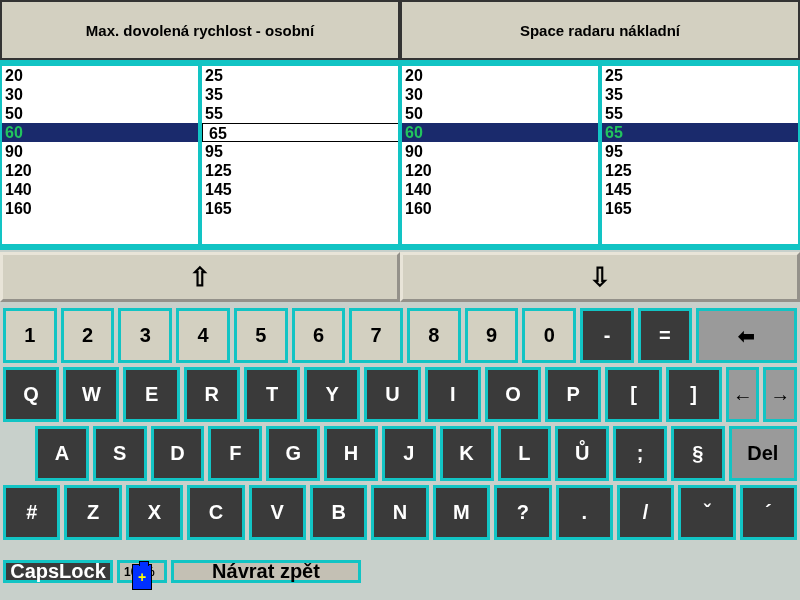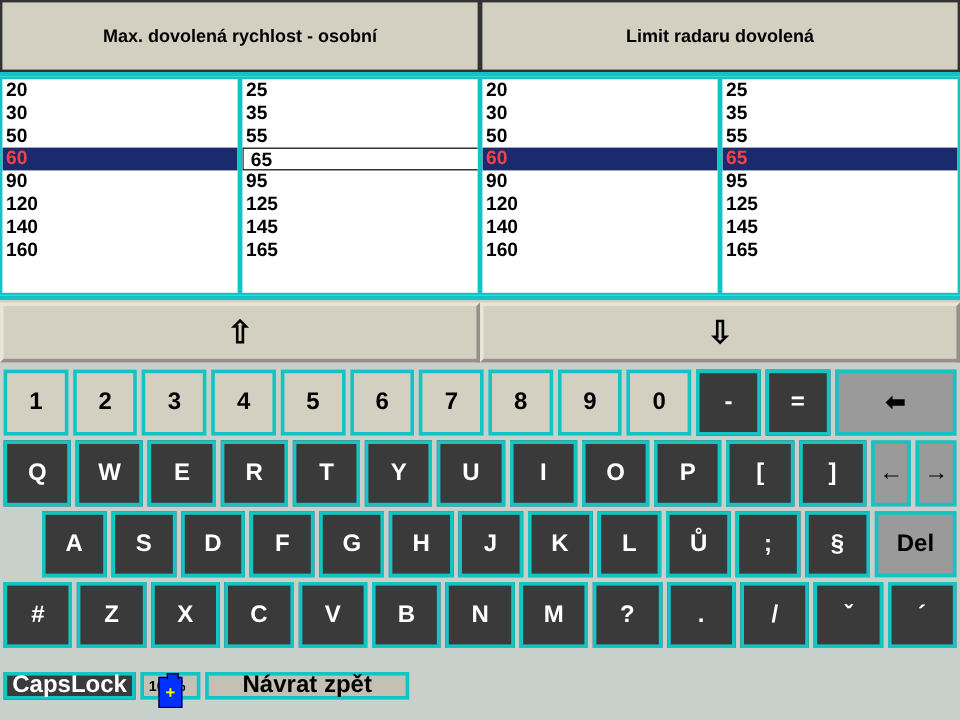--- a/index.html
+++ b/index.html
@@ -4,21 +4,21 @@
 <style>
 *{box-sizing:border-box;margin:0;padding:0;font-family:Arial,sans-serif}
 body{width:800px;height:600px;background:#c8d0cb;overflow:hidden}
 .wrap{width:800px;height:600px;position:relative}
 .hdr-row{display:flex;height:60px}
 .hdr{flex:1;border:2px solid #333;background:#d3d0c1;display:flex;align-items:center;justify-content:center;text-align:center;font-size:15px;font-weight:bold;padding:0}
 .hdr.sel{background:#b0ac9c;border:3px inset #888}
 .lists{display:flex;height:190px;border-top:4px solid #12c4c4;border-bottom:4px solid #12c4c4}
 .col{flex:1;background:#fff;border:2px solid #12c4c4;overflow:hidden;position:relative}
 .item{height:19px;font-size:16px;font-weight:bold;padding-left:3px;line-height:19px}
-.item.sel{background:#1a2a6c;color:#ef4444}
+.item.sel{background:#1a2a6c;color:#22c55e}
 .item.editing{background:#fff;color:#000;border:1px solid #000;width:200px;padding-left:6px}
 .arrows{display:flex;height:50px;margin-top:2px}
 .arrow-btn{flex:1;background:#d3d0c1;border:3px outset #e8e4d8;display:flex;align-items:center;justify-content:center;font-size:26px;font-weight:bold}
 .kb{margin-top:6px}
 .krow{display:flex;height:55px;gap:4px;padding:0 3px;margin-bottom:4px}
 .key{background:#d3d0c1;border:3px solid #12c4c4;display:flex;align-items:center;justify-content:center;font-size:20px;font-weight:bold;cursor:pointer}
 .key.dk{background:#3a3a3a;color:#fff}
 .key.gk{background:#9a9a9a}
 .key.lg{background:#c4c0b4}
 .r1 .key{flex:1}
@@ -33,21 +33,21 @@
 .batico{width:20px;height:26px;background:#0030ff;border:1px solid #000;position:relative;margin-top:10px}
 .batico:before{content:"";position:absolute;top:-4px;left:6px;width:8px;height:4px;background:#0030ff;border:1px solid #000;border-bottom:none}
 .batplus{position:absolute;top:4px;left:5px;color:#ff0;font-size:14px;font-weight:bold}
 </style>
 </head>
 <body>
 
 <div class="wrap">
   <div class="hdr-row" id="hdr-row">
       <div class="hdr">Max. dovolená rychlost - osobní</div>
-      <div class="hdr">Limit radaru dovolená</div>
+      <div class="hdr">Space radaru nákladní</div>
     </div>
   <div class="lists" id="lists">
       <div class="col">
         <div class="item">20</div>
         <div class="item">30</div>
         <div class="item">50</div>
         <div class="item sel">60</div>
         <div class="item">90</div>
         <div class="item">120</div>
         <div class="item">140</div>
@@ -158,18 +158,18 @@
     <div class="r5">
       <div class="key dk" style="width:110px">
           <span>CapsLock</span>
         </div>
       <div class="key lg bat" style="width:50px">
         <span class="batpct">100%</span>
         <div class="batico">
             <span class="batplus">+</span>
           </div>
       </div>
-      <div class="key lg" style="width:170px">
+      <div class="key lg" style="width:190px">
           <span>Návrat zpět</span>
         </div>
     </div>
   </div>
 </div>
 
 </body></html>

